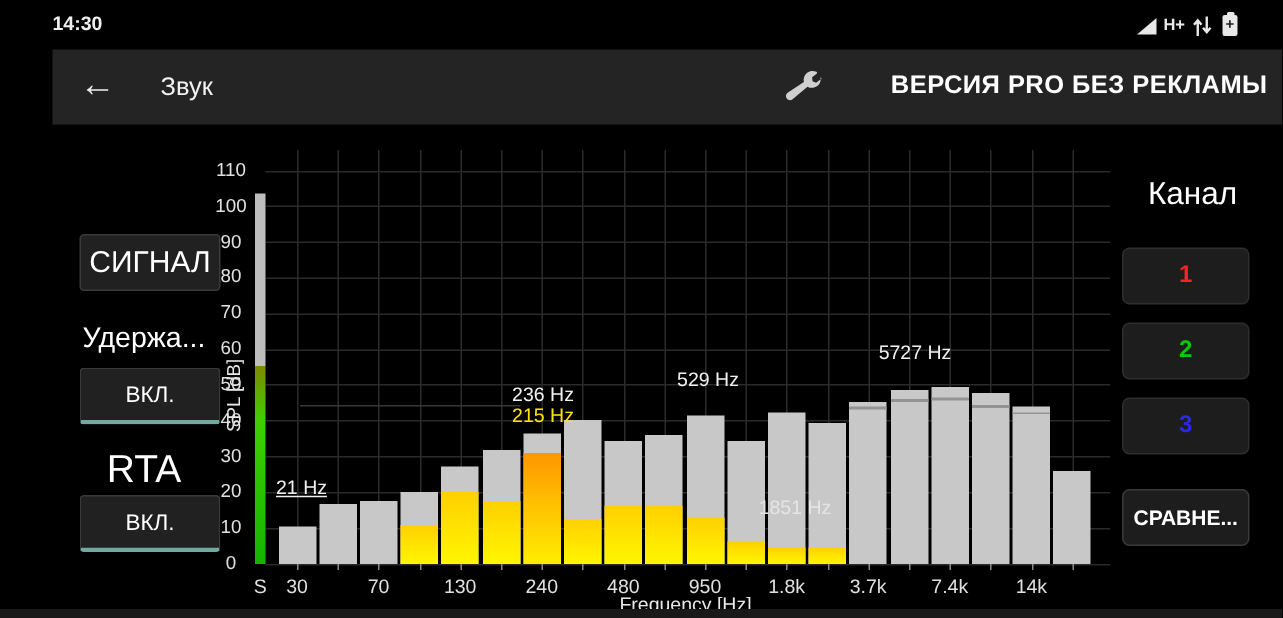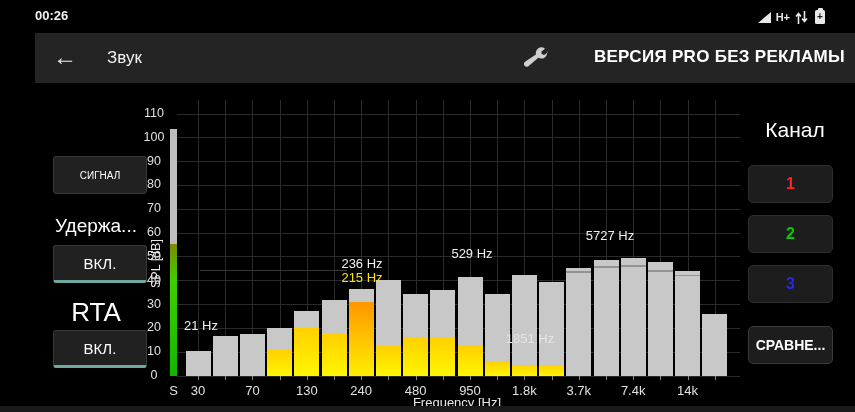--- a/index.html
+++ b/index.html
@@ -52,21 +52,21 @@
   .axis-title-y{position:absolute;left:149px;top:288px;transform-origin:0 0;transform:rotate(-90deg);
                 font-size:12.5px;color:#e8e8e8;white-space:nowrap;}
   .nav-strip{position:absolute;left:0;bottom:0;width:855px;height:6px;background:#191919;}
 </style>
 </head>
 <body>
 
 <div id="screen">
 
   <div class="status-bar">
-    <span class="status-time">00:26</span>
+    <span class="status-time">14:30</span>
     <div class="status-icons">
       <span class="sig-tri"></span>
       <span class="net-type">H+</span>
       <svg width="13" height="15" viewBox="0 0 13 15">
         <path d="M3.5 14 L3.5 4 M1 6.5 L3.5 3.5 L6 6.5" stroke="#e8e8e8" stroke-width="1.6" fill="none"></path>
         <path d="M9.5 1 L9.5 11 M7 8.5 L9.5 11.5 L12 8.5" stroke="#e8e8e8" stroke-width="1.6" fill="none"></path>
       </svg>
       <span class="battery">
         <span class="bplus">+</span>
       </span>
@@ -75,21 +75,21 @@
 
   <div class="app-bar">
     <span class="back-arrow">←</span>
     <span class="app-title">Звук</span>
     <svg class="wrench" viewBox="0 0 24 24">
       <path fill="#cfcfcf" d="M22.7 6.1c-.2-.5-.8-.7-1.2-.3l-2.5 2.5-2.3-.6-.6-2.3 2.5-2.5c.4-.4.2-1-.3-1.2-1.9-.6-4.1-.2-5.6 1.3-1.6 1.6-2 3.9-1.2 5.9l-9 8c-1 1-1 2.6 0 3.6s2.6 1 3.6 0l8-9c2 .8 4.3.4 5.9-1.2 1.5-1.5 1.9-3.5 1.3-5.4-.2-.1-.4-.5-.6-.8z" transform="rotate(8 12 12)"></path>
     </svg>
     <span class="pro-label">ВЕРСИЯ PRO БЕЗ РЕКЛАМЫ</span>
   </div>
 
-  <div class="btn" style="left:53px;top:156px;width:94px;height:38px;font-size:10px;">СИГНАЛ</div>
+  <div class="btn" style="left:53px;top:156px;width:94px;height:38px;font-size:20px;">СИГНАЛ</div>
   <div class="lbl" style="left:33px;top:215px;width:126px;font-size:19px;">Удержа...</div>
   <div class="btn toggle-on" style="left:53px;top:245px;width:94px;height:38px;font-size:15px;">ВКЛ.</div>
   <div class="lbl" style="left:33px;top:297px;width:126px;font-size:26px;">RTA</div>
   <div class="btn toggle-on" style="left:53px;top:330px;width:94px;height:38px;font-size:15px;">ВКЛ.</div>
 
   <div class="lbl" style="left:740px;top:118px;width:110px;font-size:21px;">Канал</div>
   <div class="btn chan-btn" style="left:748px;top:165px;width:85px;height:38px;color:#ff2222;">1</div>
   <div class="btn chan-btn" style="left:748px;top:215px;width:85px;height:38px;color:#00cc00;">2</div>
   <div class="btn chan-btn" style="left:748px;top:265px;width:85px;height:38px;color:#2a2ae0;">3</div>
   <div class="btn" style="left:748px;top:326px;width:85px;height:38px;font-size:14px;font-weight:bold;background:#1d1d1d;border-radius:5px;">СРАВНЕ...</div>
@@ -188,21 +188,21 @@
       <div class="xticklabel" style="left: 21px;">30</div>
       <div class="xticklabel" style="left: 75.4px;">70</div>
       <div class="xticklabel" style="left: 129.8px;">130</div>
       <div class="xticklabel" style="left: 184.2px;">240</div>
       <div class="xticklabel" style="left: 238.6px;">480</div>
       <div class="xticklabel" style="left: 293px;">950</div>
       <div class="xticklabel" style="left: 347.4px;">1.8k</div>
       <div class="xticklabel" style="left: 401.8px;">3.7k</div>
       <div class="xticklabel" style="left: 456.2px;">7.4k</div>
       <div class="xticklabel" style="left: 510.6px;">14k</div>
-      <div class="annot" style="left: 24px; top: 225px; color: rgb(240, 240, 240);">21 Hz</div>
+      <div class="annot" style="left: 24px; top: 225px; color: rgb(240, 240, 240); text-decoration: underline;">21 Hz</div>
       <div class="annot" style="left: 185px; top: 163px; color: rgb(240, 240, 240);">236 Hz</div>
       <div class="annot" style="left: 185px; top: 177px; color: rgb(255, 228, 0);">215 Hz</div>
       <div class="annot" style="left: 295px; top: 153px; color: rgb(240, 240, 240);">529 Hz</div>
       <div class="annot" style="left: 353px; top: 238px; color: #e5e5e5;">1851 Hz</div>
       <div class="annot" style="left: 433px; top: 135px; color: rgb(240, 240, 240);">5727 Hz</div>
     </div>
   <div id="yaxis"></div>
   <div class="axis-title-x">Frequency [Hz]</div>
   <div class="axis-title-y">SPL [dB]</div>
   <div id="meter"></div>

